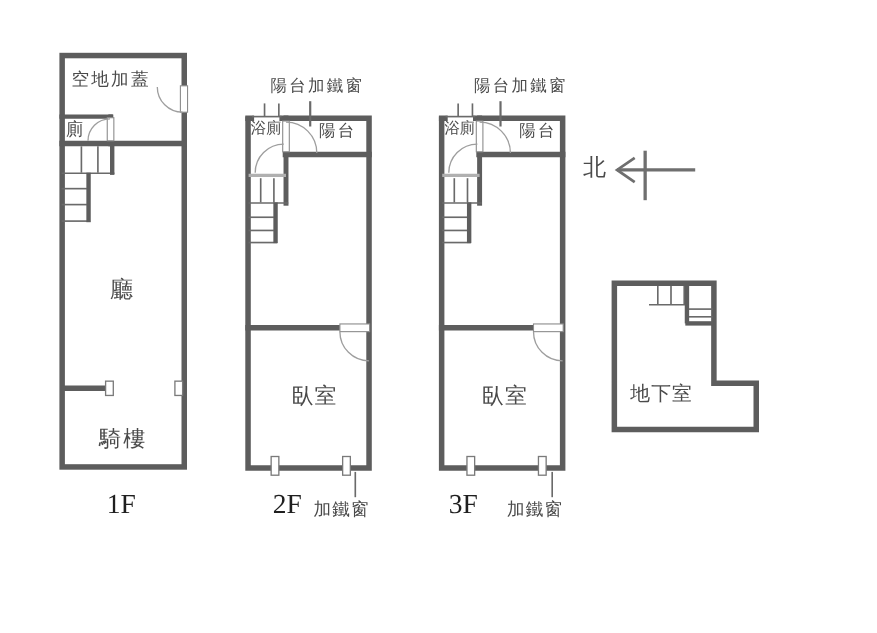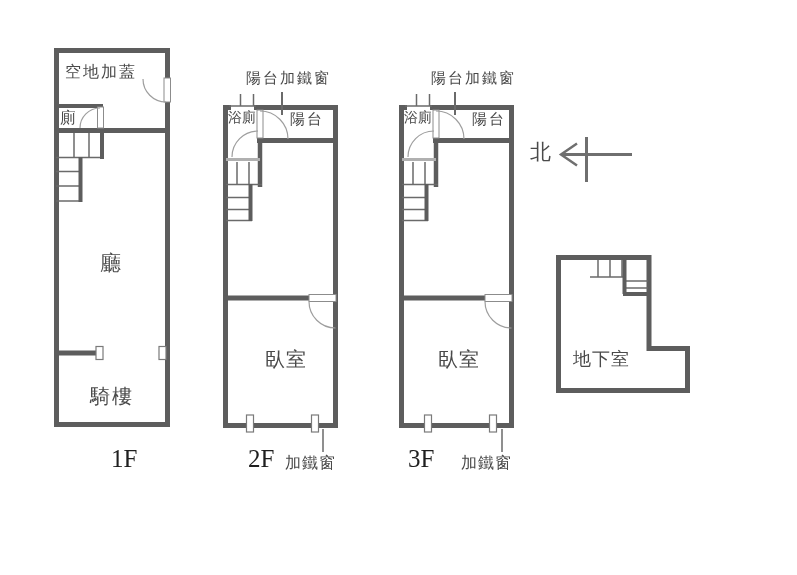--- a/index.html
+++ b/index.html
@@ -142,22 +142,22 @@
     <g stroke="#6f6f6f" fill="none">
       <line x1="561" y1="154.5" x2="632" y2="154.5" stroke-width="3"></line>
       <line x1="586.5" y1="137" x2="586.5" y2="182" stroke-width="3"></line>
       <path d="M577,143.5 L561,154.5 L577,165.5" stroke-width="2.5"></path>
     </g>
   </svg>
 
   <div class="lbl" style="left:65px;top:63px;font-size:16px;letter-spacing:2px;text-align:center;">空地加蓋</div>
   <div class="lbl" style="left:60px;top:109px;font-size:16px;">廁</div>
   <div class="lbl" style="left:100px;top:252px;font-size:21px;">廳</div>
-  <div class="lbl" style="left:90px;top:387px;font-size:20px;letter-spacing:2px;font-family:Liberation Mono, monospace;">騎樓</div>
-  <div class="floor-tag" style="left:97px;top:445px;margin-left:14px;">1F</div>
+  <div class="lbl" style="left:90px;top:387px;font-size:20px;letter-spacing:2px;">騎樓</div>
+  <div class="floor-tag" style="left:97px;top:445px;">1F</div>
 
   <div class="lbl" style="left:246px;top:70px;font-size:15px;letter-spacing:2px;">陽台加鐵窗</div>
   <div class="lbl" style="left:228px;top:110px;font-size:14px;">浴廁</div>
   <div class="lbl" style="left:290px;top:111px;font-size:15px;letter-spacing:2px;">陽台</div>
   <div class="lbl" style="left:265px;top:348px;font-size:20px;letter-spacing:1px;">臥室</div>
   <div class="floor-tag" style="left:248px;top:445px;">2F</div>
   <div class="lbl" style="left:285px;top:454px;font-size:16px;letter-spacing:1px;">加鐵窗</div>
 
   <div class="lbl" style="left:431px;top:70px;font-size:15px;letter-spacing:2px;">陽台加鐵窗</div>
   <div class="lbl" style="left:404px;top:110px;font-size:14px;">浴廁</div>

